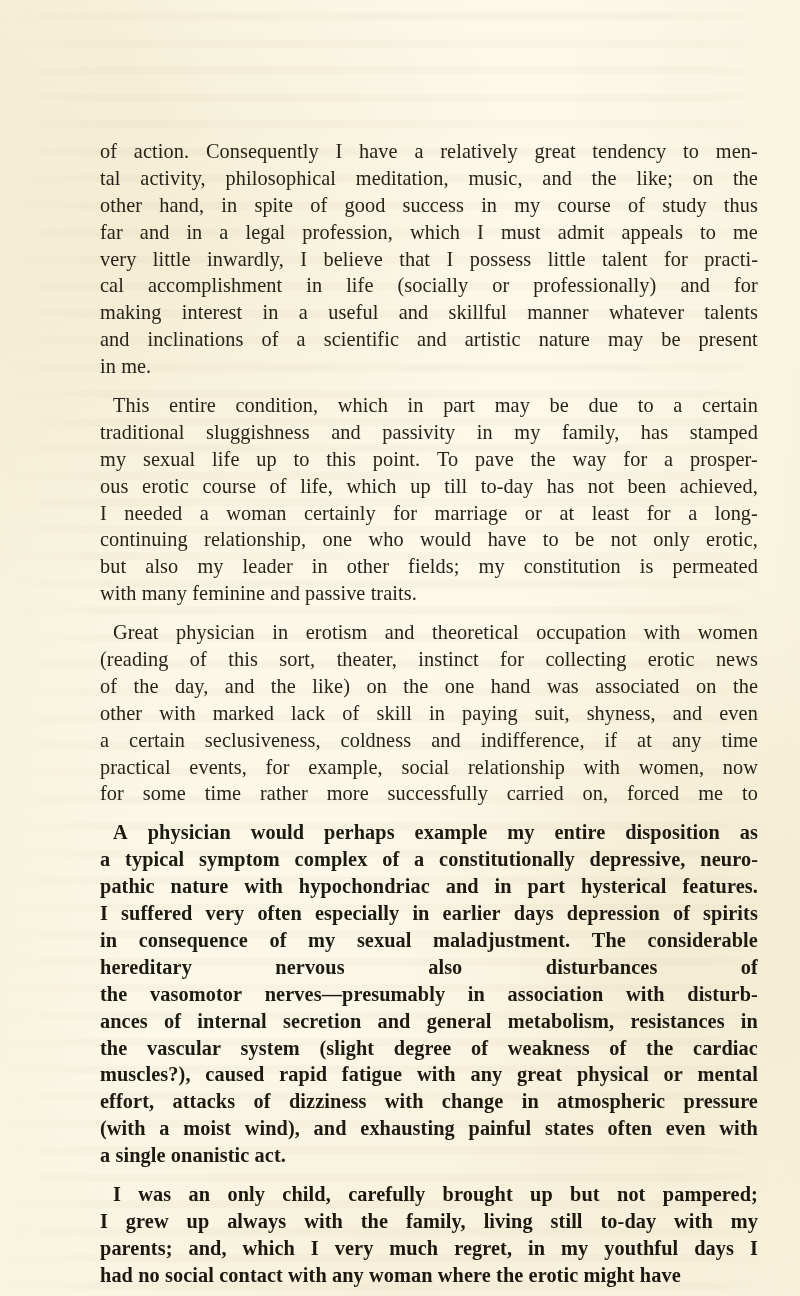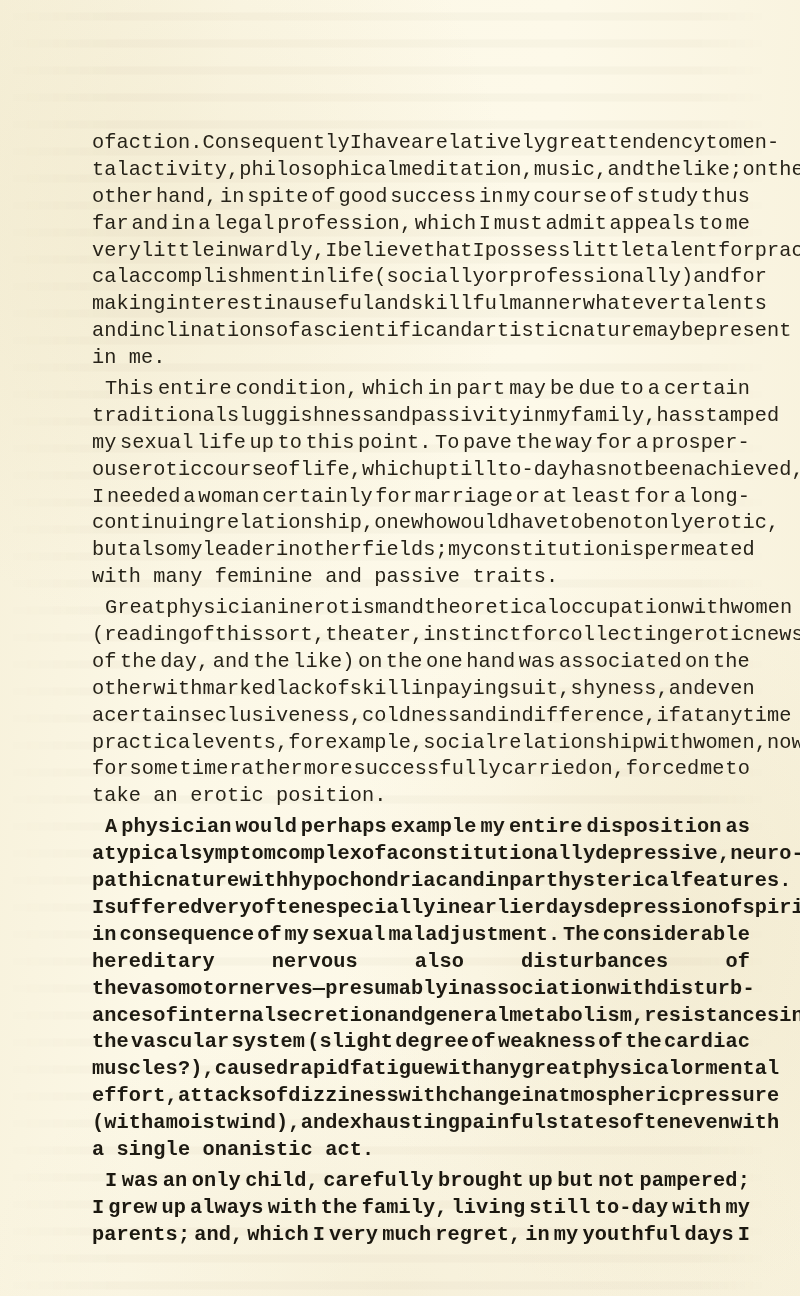--- a/index.html
+++ b/index.html
@@ -83,22 +83,21 @@
   }
 
   
   .body-text {
     position: absolute;
     top: 126px;
     left: 0;
     width: 658px;
   }
   .para {
-    margin: 4px;
-    font-family: Liberation Mono, monospace;
+    margin: 12px;
   }
   .line {
     display: block;
     height: 26.9px;
     line-height: 26.9px;
     font-size: 20.3px;
     color: #272319;
     white-space: nowrap;
     letter-spacing: 0.1px;
   }
@@ -416,21 +415,20 @@
           <span>time</span>
           <span>rather</span>
           <span>more</span>
           <span>successfully</span>
           <span>carried</span>
           <span>on,</span>
           <span>forced</span>
           <span>me</span>
           <span>to</span>
         </div>
-        <div class="line last">take an erotic position.</div>
       </div>
       <div class="para ink-dark">
         <div class="line just indent">
           <span>A</span>
           <span>physician</span>
           <span>would</span>
           <span>perhaps</span>
           <span>example</span>
           <span>my</span>
           <span>entire</span>
@@ -594,16 +592,17 @@
           <span>I</span>
           <span>very</span>
           <span>much</span>
           <span>regret,</span>
           <span>in</span>
           <span>my</span>
           <span>youthful</span>
           <span>days</span>
           <span>I</span>
         </div>
+        <div class="line last">had no social contact with any woman where the erotic might have</div>
       </div>
     </div>
 
 </div>
 
 </body></html>

